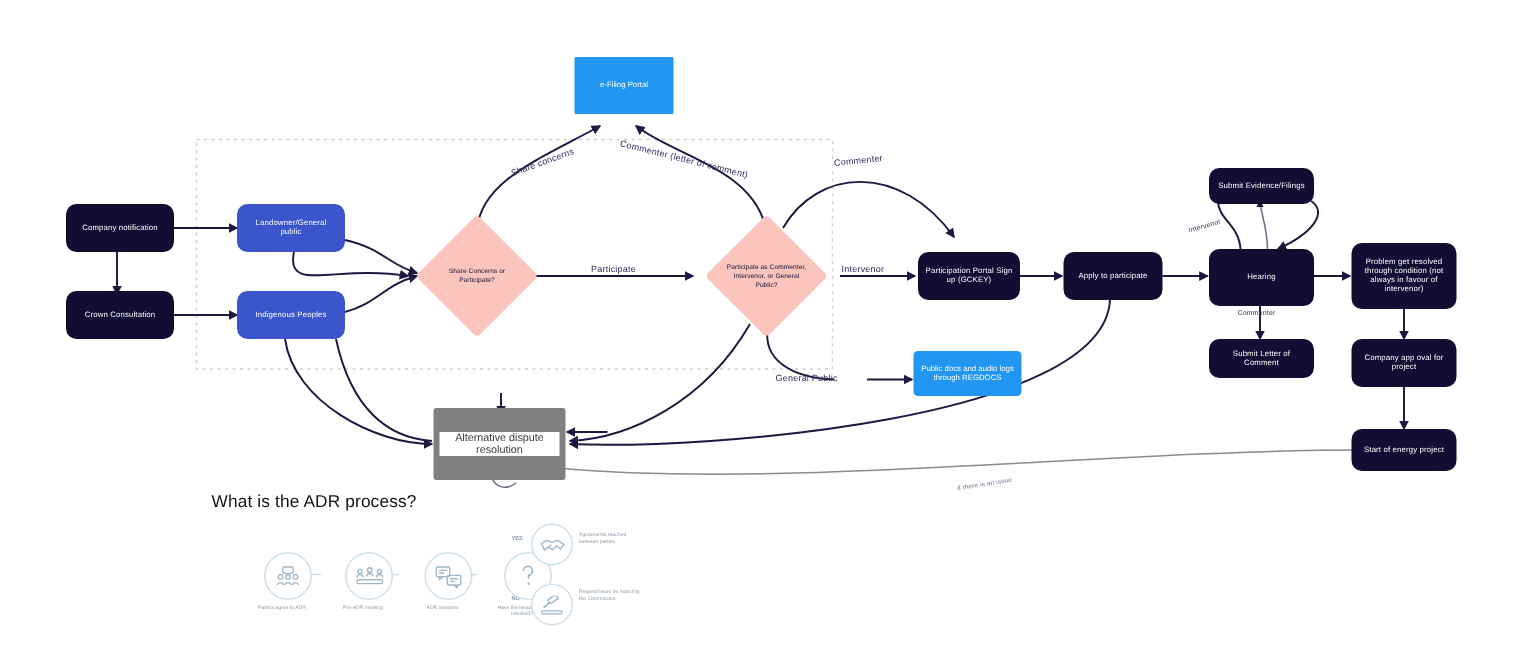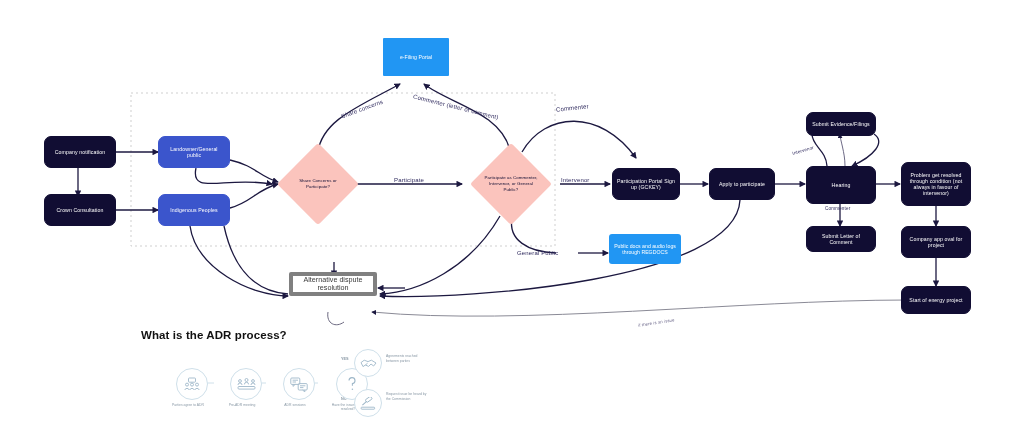--- a/index.html
+++ b/index.html
@@ -99,21 +99,21 @@
     z-index: 4;
     letter-spacing: .15px;
   }
   .edge-label.tiny { font-size: 4.6px; }
   .edge-label.faint { color: #6e6a8c; font-size: 4.2px; }
   #adr-title {
     position: absolute;
     left: 141px;
     top: 329px;
     font-size: 11.5px;
-    font-weight: bold;
+    font-weight: normal;
     color: #111111;
     letter-spacing: .1px;
     z-index: 5;
   }
   .adr-step {
     position: absolute;
     z-index: 5;
     text-align: center;
   }
   .adr-circle {
@@ -300,21 +300,21 @@
 </div>
 
 <div class="node node-dark" style="left:901px; top:226px; width:70px; height:32px;">
   <span>Company app oval for project</span>
 </div>
 
 <div class="node node-dark" style="left:901px; top:286px; width:70px; height:28px;">
   <span>Start of energy project</span>
 </div>
 
-<div class="node node-gray" style="left:289px; top:272px; width:88px; height:24px;">
+<div class="node node-gray" style="left:289px; top:272px; width:88px; height:48px;">
   <span class="hl">Alternative dispute resolution</span>
 </div>
 
 <div class="edge-label" style="left:340px; top:106px; transform:rotate(-20deg);">Share concerns</div>
 
 <div class="edge-label" style="left:412px; top:104px; transform:rotate(14deg);">Commenter (letter of comment)</div>
 
 <div class="edge-label" style="left:556px; top:105px; transform:rotate(-6deg);">Commenter</div>
 
 <div class="edge-label" style="left:394px; top:177px;">Participate</div>

